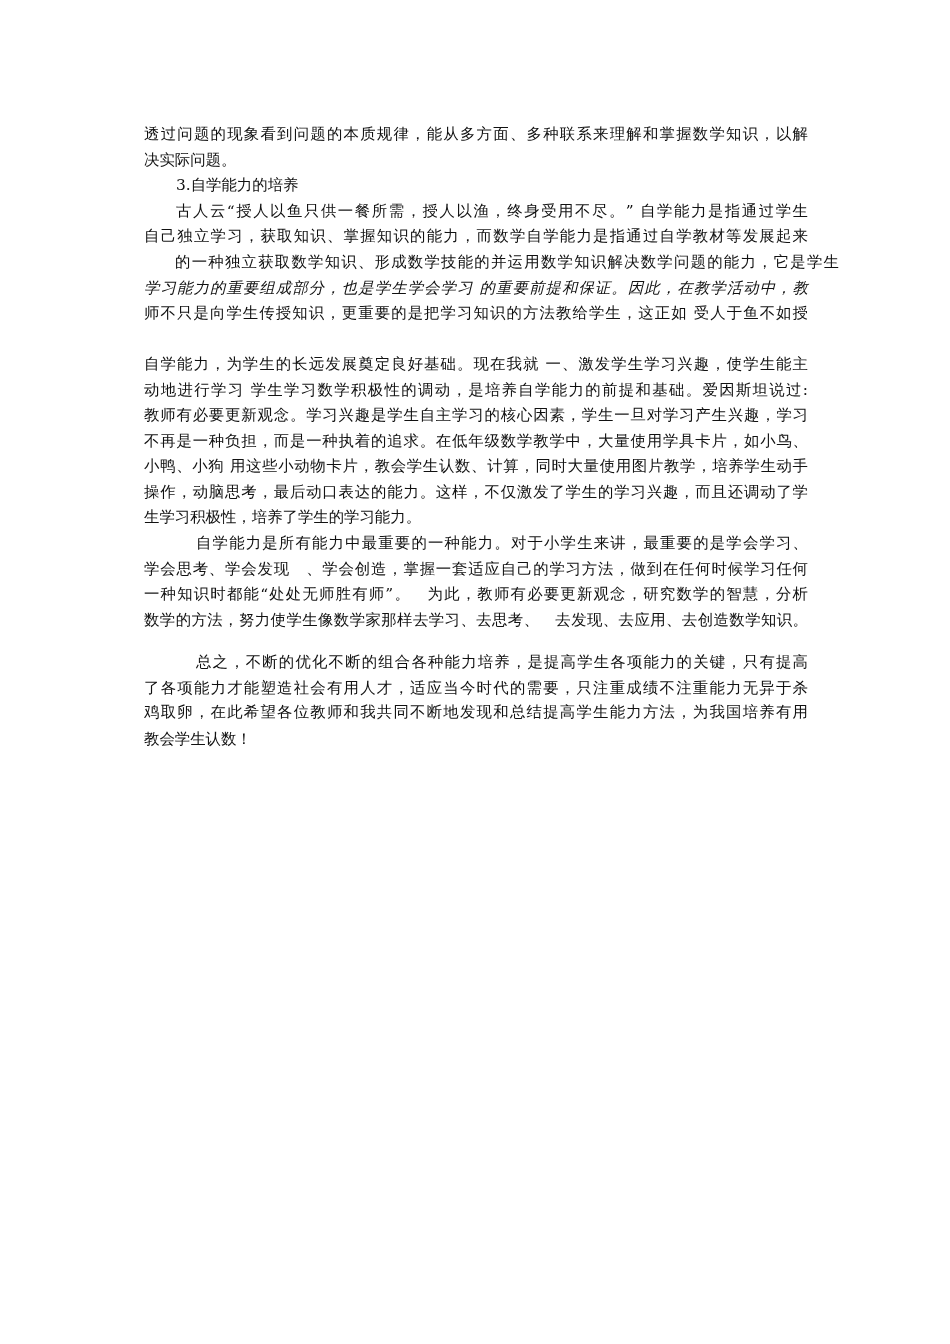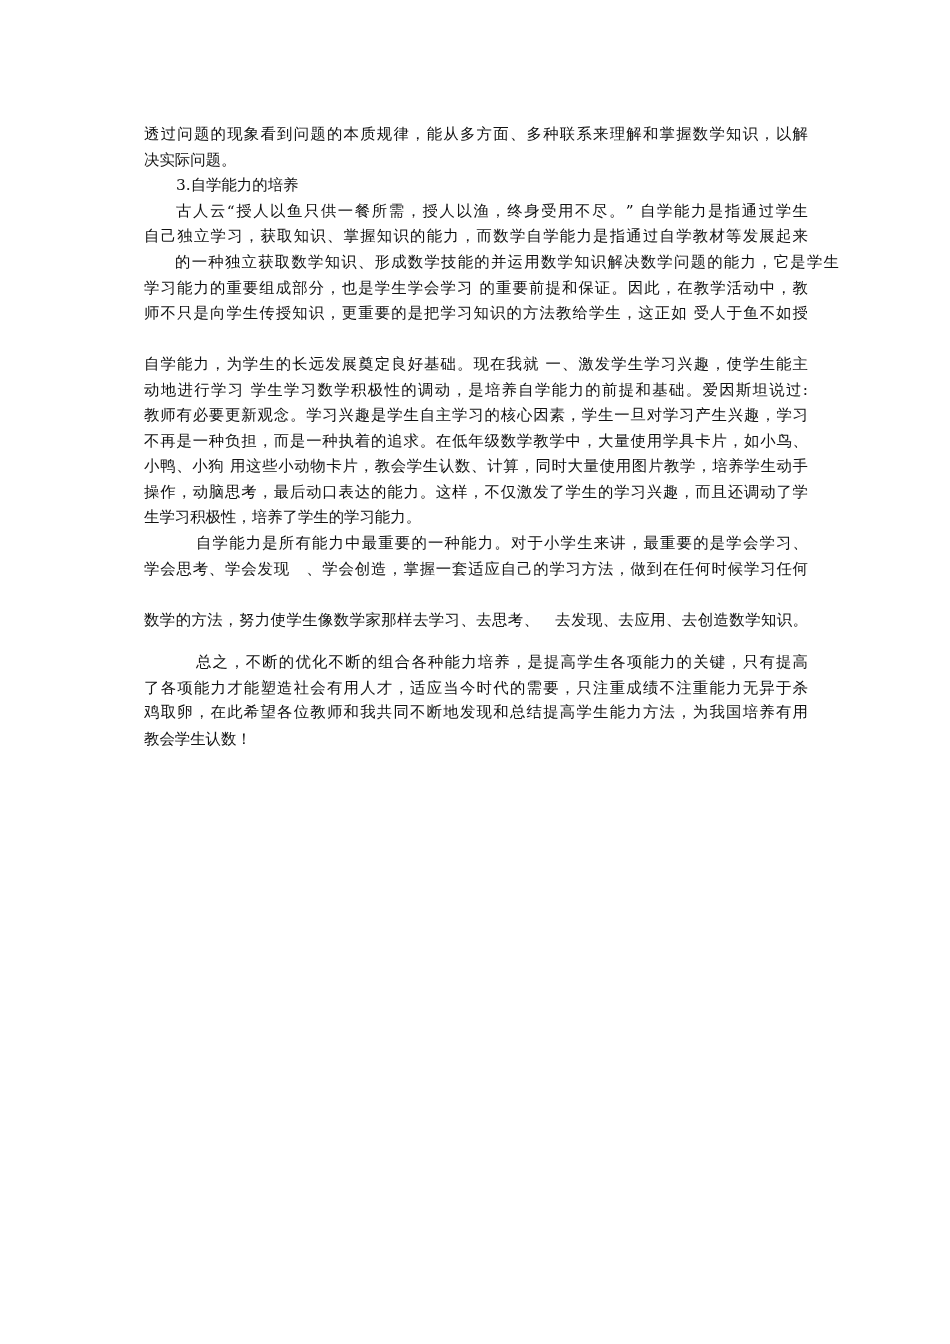--- a/index.html
+++ b/index.html
@@ -45,29 +45,30 @@
 </head>
 <body>
 
 <div class="page">
   <div class="line" style="top: 121px;">透过问题的现象看到问题的本质规律，能从多方面、多种联系来理解和掌握数学知识，以解</div>
   <div class="line last" style="top: 147px;">决实际问题。</div>
   <div class="line indent1 last" style="top: 172px;">3.自学能力的培养</div>
   <div class="line indent1" style="top: 198px;">古人云“授人以鱼只供一餐所需，授人以渔，终身受用不尽。” 自学能力是指通过学生</div>
   <div class="line" style="top: 223px;">自己独立学习，获取知识、掌握知识的能力，而数学自学能力是指通过自学教材等发展起来</div>
   <div class="line" style="top: 249px; margin-left: 31px;">的一种独立获取数学知识、形成数学技能的并运用数学知识解决数学问题的能力，它是学生</div>
-  <div class="line" style="top: 275px;">学习能力的重要组成部分，也是学生学会学习 的重要前提和保证。因此，在教学活动中，教</div>
+  <div class="line" style="top: 275px; font-style: italic;">学习能力的重要组成部分，也是学生学会学习 的重要前提和保证。因此，在教学活动中，教</div>
   <div class="line" style="top: 300px;">师不只是向学生传授知识，更重要的是把学习知识的方法教给学生，这正如 受人于鱼不如授</div>
   <div class="line" style="top: 351px;">自学能力，为学生的长远发展奠定良好基础。现在我就 一、激发学生学习兴趣，使学生能主</div>
   <div class="line" style="top: 377px;">动地进行学习 学生学习数学积极性的调动，是培养自学能力的前提和基础。爱因斯坦说过:</div>
   <div class="line" style="top: 402px;">教师有必要更新观念。学习兴趣是学生自主学习的核心因素，学生一旦对学习产生兴趣，学习</div>
   <div class="line" style="top: 428px;">不再是一种负担，而是一种执着的追求。在低年级数学教学中，大量使用学具卡片，如小鸟、</div>
   <div class="line" style="top: 453px;">小鸭、小狗 用这些小动物卡片，教会学生认数、计算，同时大量使用图片教学，培养学生动手</div>
   <div class="line" style="top: 479px;">操作，动脑思考，最后动口表达的能力。这样，不仅激发了学生的学习兴趣，而且还调动了学</div>
   <div class="line last" style="top: 504px;">生学习积极性，培养了学生的学习能力。</div>
   <div class="line indent2" style="top: 530px;">自学能力是所有能力中最重要的一种能力。对于小学生来讲，最重要的是学会学习、</div>
   <div class="line" style="top: 556px;">学会思考、学会发现　、学会创造，掌握一套适应自己的学习方法，做到在任何时候学习任何</div>
+  <div class="line" style="top: 581px;">一种知识时都能“处处无师胜有师”。　为此，教师有必要更新观念，研究数学的智慧，分析</div>
   <div class="line" style="top: 607px;">数学的方法，努力使学生像数学家那样去学习、去思考、　去发现、去应用、去创造数学知识。</div>
   <div class="line indent2" style="top: 649px;">总之，不断的优化不断的组合各种能力培养，是提高学生各项能力的关键，只有提高</div>
   <div class="line" style="top: 675px;">了各项能力才能塑造社会有用人才，适应当今时代的需要，只注重成绩不注重能力无异于杀</div>
   <div class="line" style="top: 700px; font-family: Liberation Mono, monospace;">鸡取卵，在此希望各位教师和我共同不断地发现和总结提高学生能力方法，为我国培养有用</div>
   <div class="line last" style="top: 726px;">教会学生认数！</div>
 </div>
 
 </body></html>

